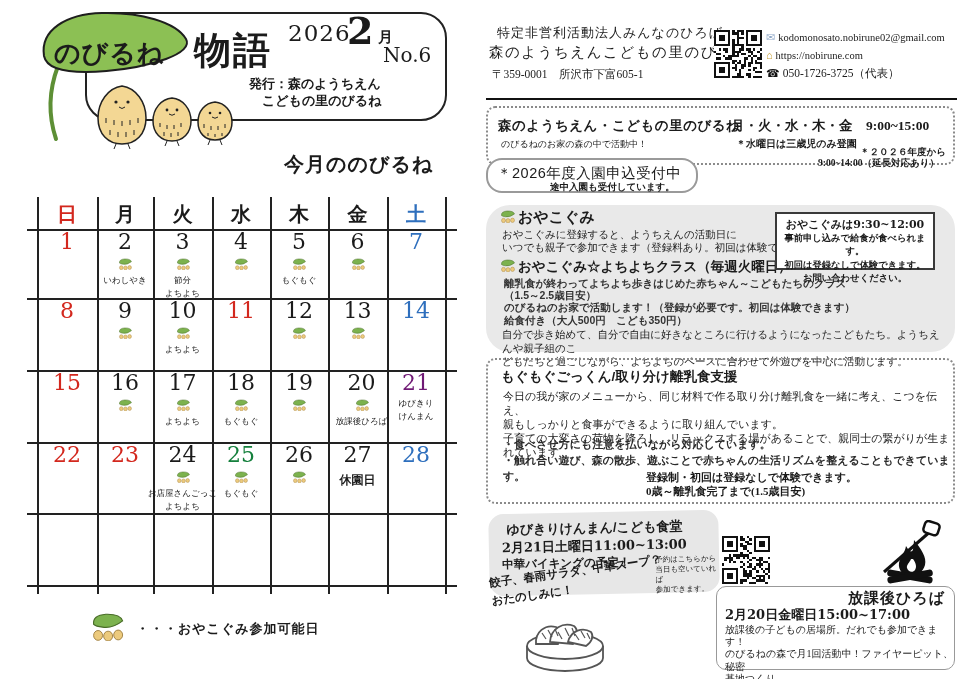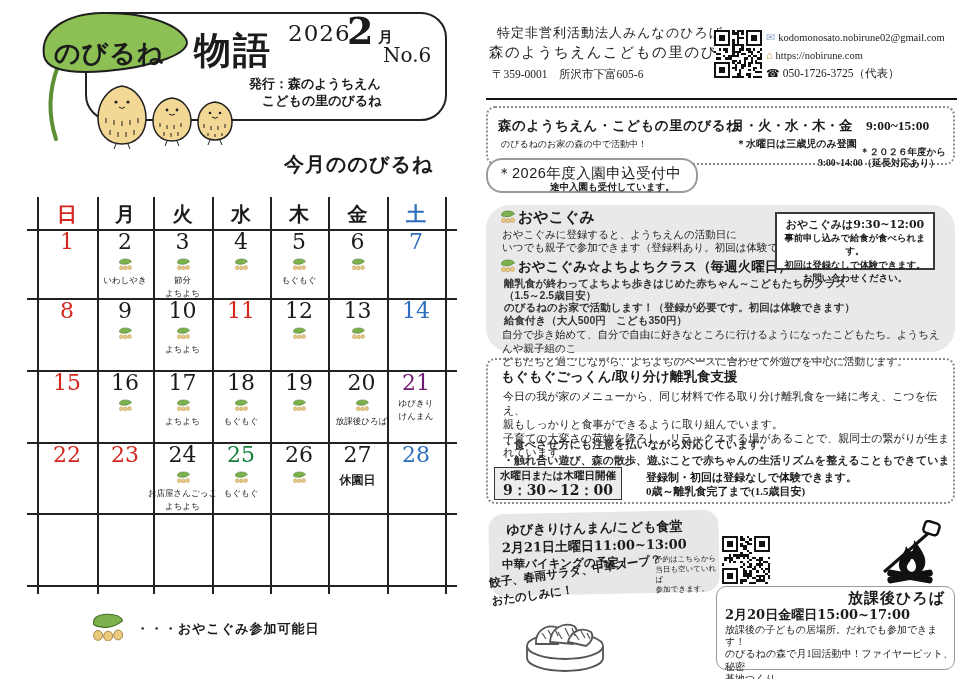--- a/index.html
+++ b/index.html
@@ -418,21 +418,21 @@
             <ellipse cx="4.5" cy="10.5" rx="2" ry="2.2"></ellipse>
             <ellipse cx="9" cy="10.8" rx="2" ry="2.2"></ellipse>
             <ellipse cx="13.5" cy="10.3" rx="2" ry="2.2"></ellipse>
           </g>
         </svg></span>
     <span class="legend-label">・・・おやこぐみ参加可能日</span>
   </div>
 
   <div class="abs org1 serif">特定非営利活動法人みんなのひろば</div>
   <div class="abs org2 serif">森のようちえんこどもの里のびるね</div>
-  <div class="abs org3 serif">〒359-0001　所沢市下富605-6</div>
+  <div class="abs org3 serif">〒359-0001　所沢市下富605-1</div>
   <div class="abs qr1 qr"><svg width="48" height="48" viewBox="0 0 21 21" shape-rendering="crispEdges">
         <rect width="21" height="21" fill="#fff"></rect>
         <rect x="8" y="0" width="1" height="1" fill="#111"></rect>
         <rect x="10" y="0" width="1" height="1" fill="#111"></rect>
         <rect x="11" y="0" width="1" height="1" fill="#111"></rect>
         <rect x="12" y="0" width="1" height="1" fill="#111"></rect>
         <rect x="8" y="1" width="1" height="1" fill="#111"></rect>
         <rect x="9" y="1" width="1" height="1" fill="#111"></rect>
         <rect x="10" y="1" width="1" height="1" fill="#111"></rect>
         <rect x="12" y="1" width="1" height="1" fill="#111"></rect>
@@ -624,24 +624,20 @@
 お問い合わせください。</div>
   </div>
 
   <div class="abs sec3">
     <div class="abs sec3-title">もぐもぐごっくん/取り分け離乳食支援</div>
     <div class="abs sec3-body serif pre">今日の我が家のメニューから、同じ材料で作る取り分け離乳食を一緒に考え、こつを伝え、
 親もしっかりと食事ができるように取り組んでいます。
 子育ての大変さの荷物を降ろし、リラックスする場があることで、親同士の繋がりが生まれています</div>
     <div class="abs sec3-bullets pre">・食べさせ方にも注意を払いながら対応しています。
 ・触れ合い遊び、森の散歩、遊ぶことで赤ちゃんの生活リズムを整えることもできています。</div>
-    <div class="abs sched-box">
-      <div class="sched-day">水曜日または木曜日開催</div>
-      <div class="sched-time num">9：30～12：00</div>
-    </div>
     <div class="abs reg1">登録制・初回は登録なしで体験できます。</div>
     <div class="abs reg2">0歳～離乳食完了まで(1.5歳目安)</div>
   </div>
 
   <div class="abs sec4">
     <div class="abs sec4-title">ゆびきりけんまん/こども食堂</div>
     <div class="abs sec4-date">2月21日土曜日11:00~13:00</div>
     <div class="abs sec4-menu">中華バイキングの予定！</div>
     <div class="abs sec4-book pre">予約はこちらから
 当日も空いていれば

